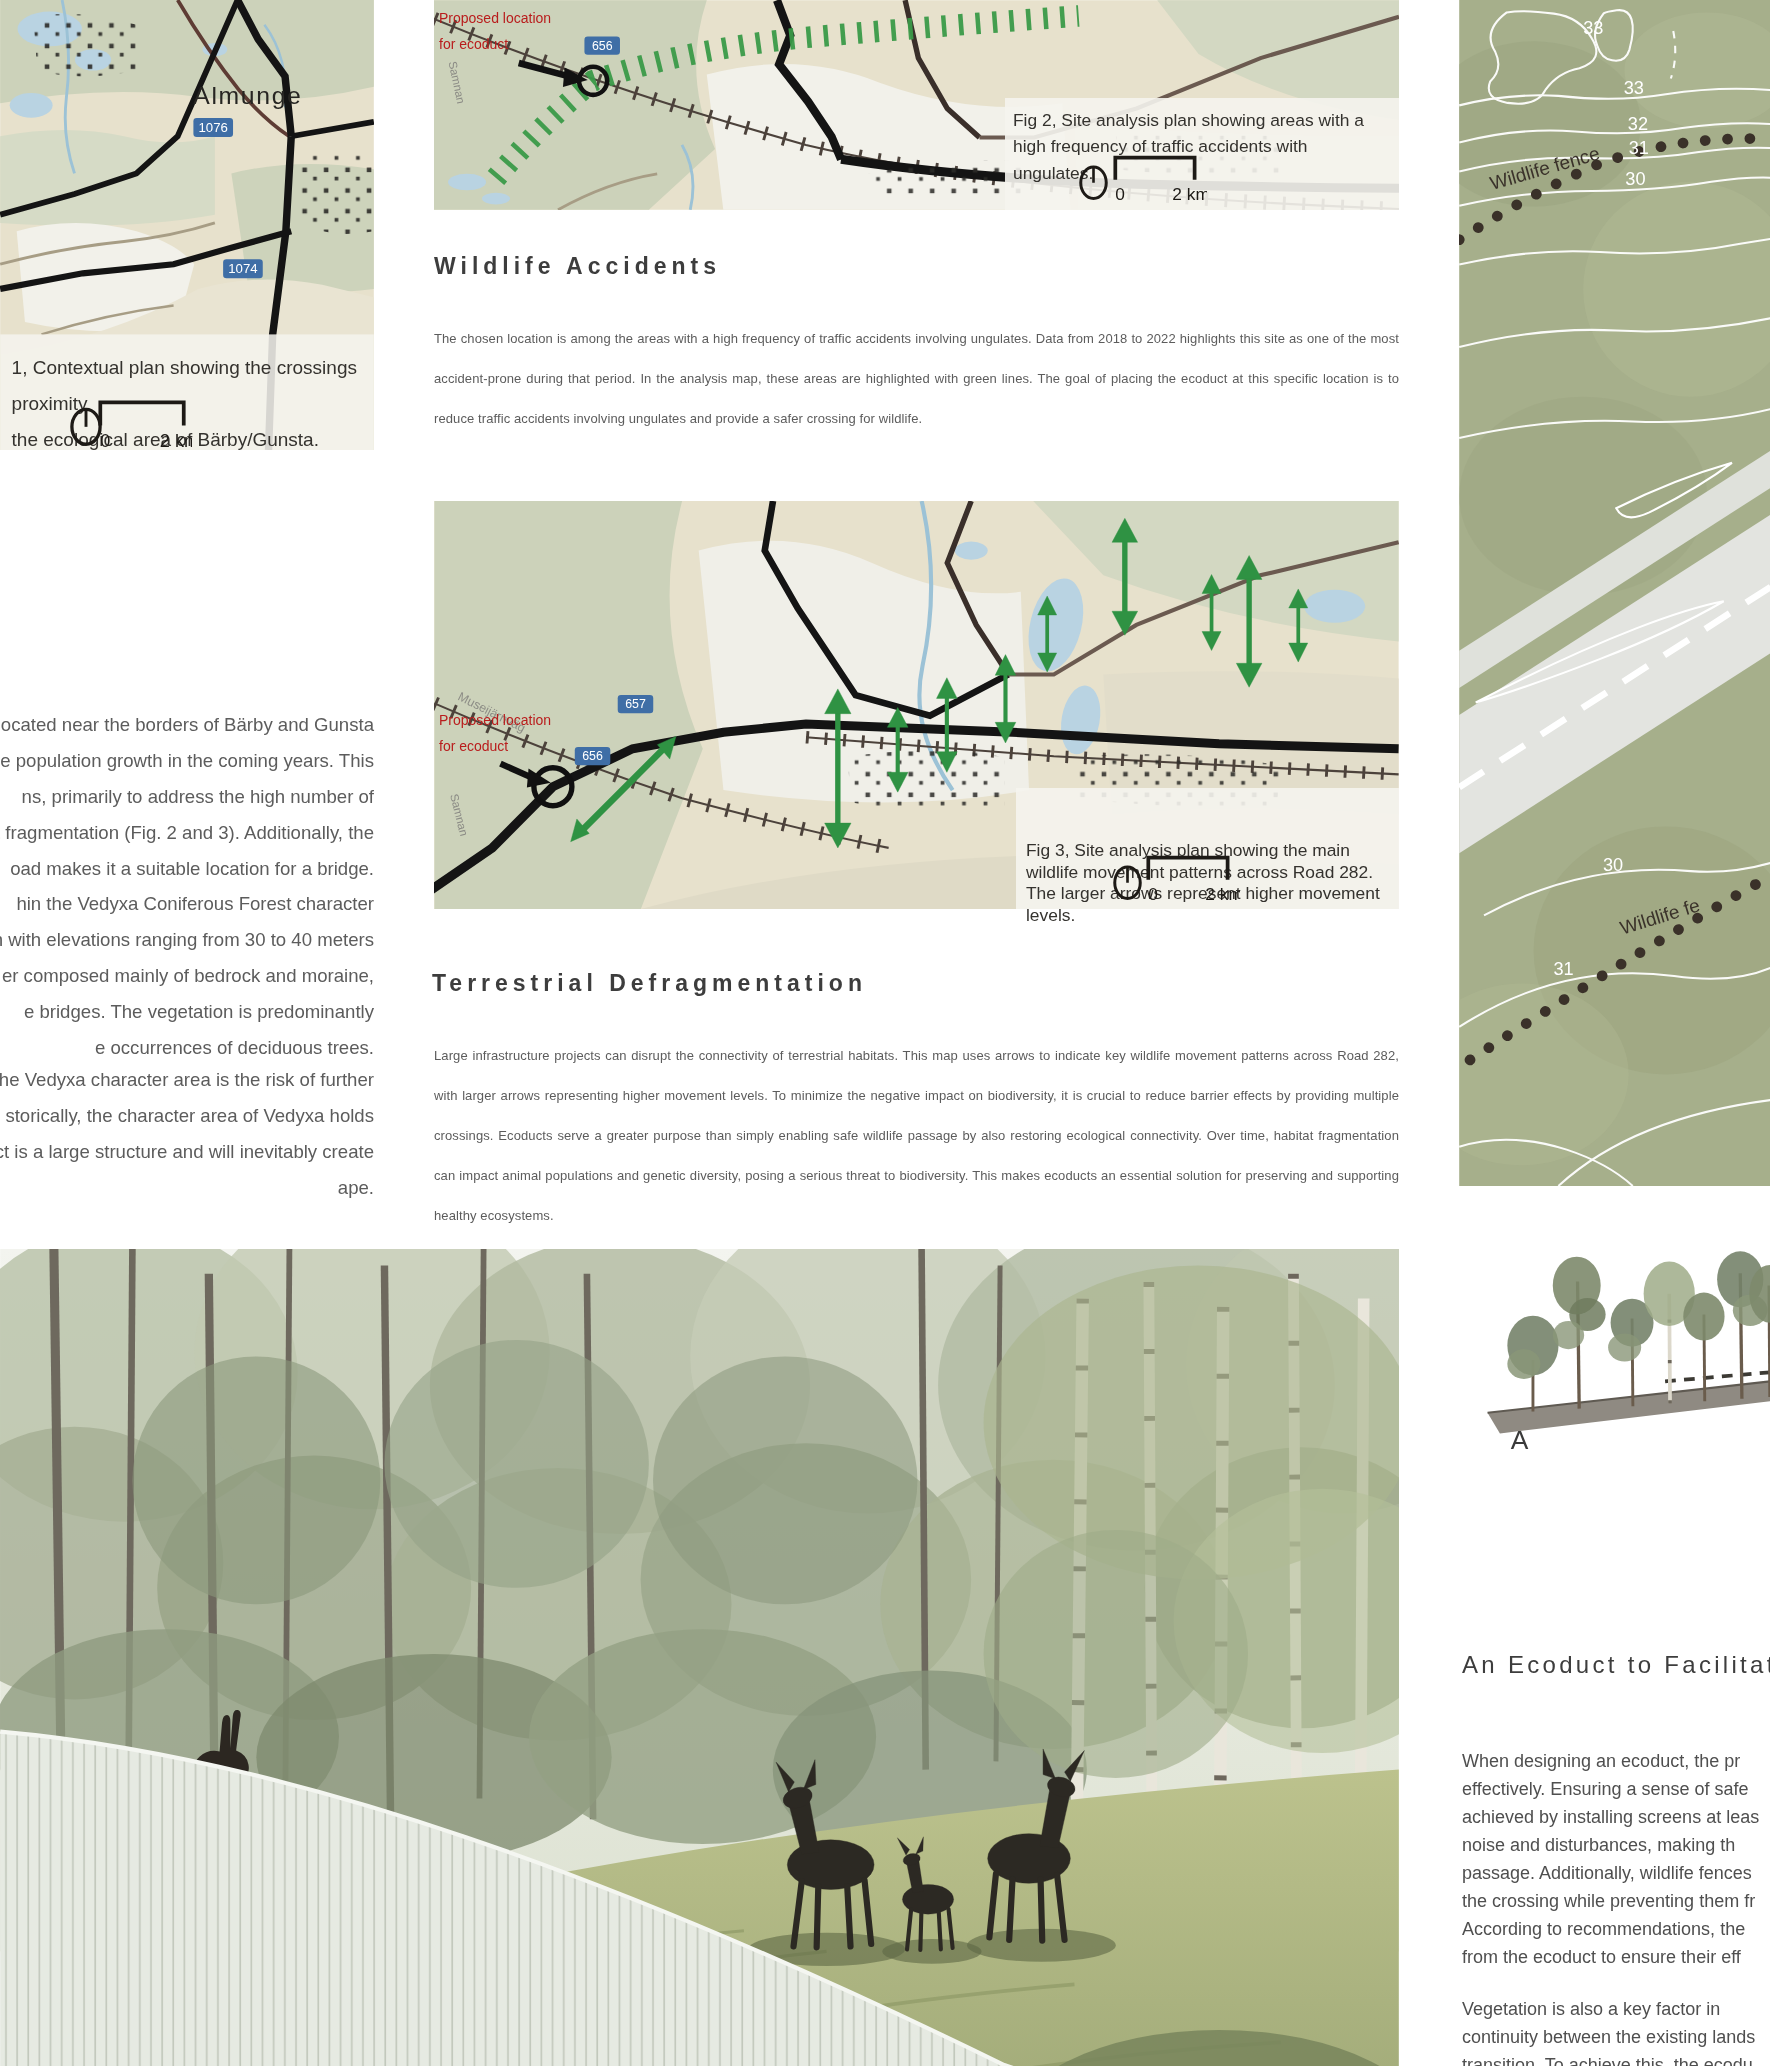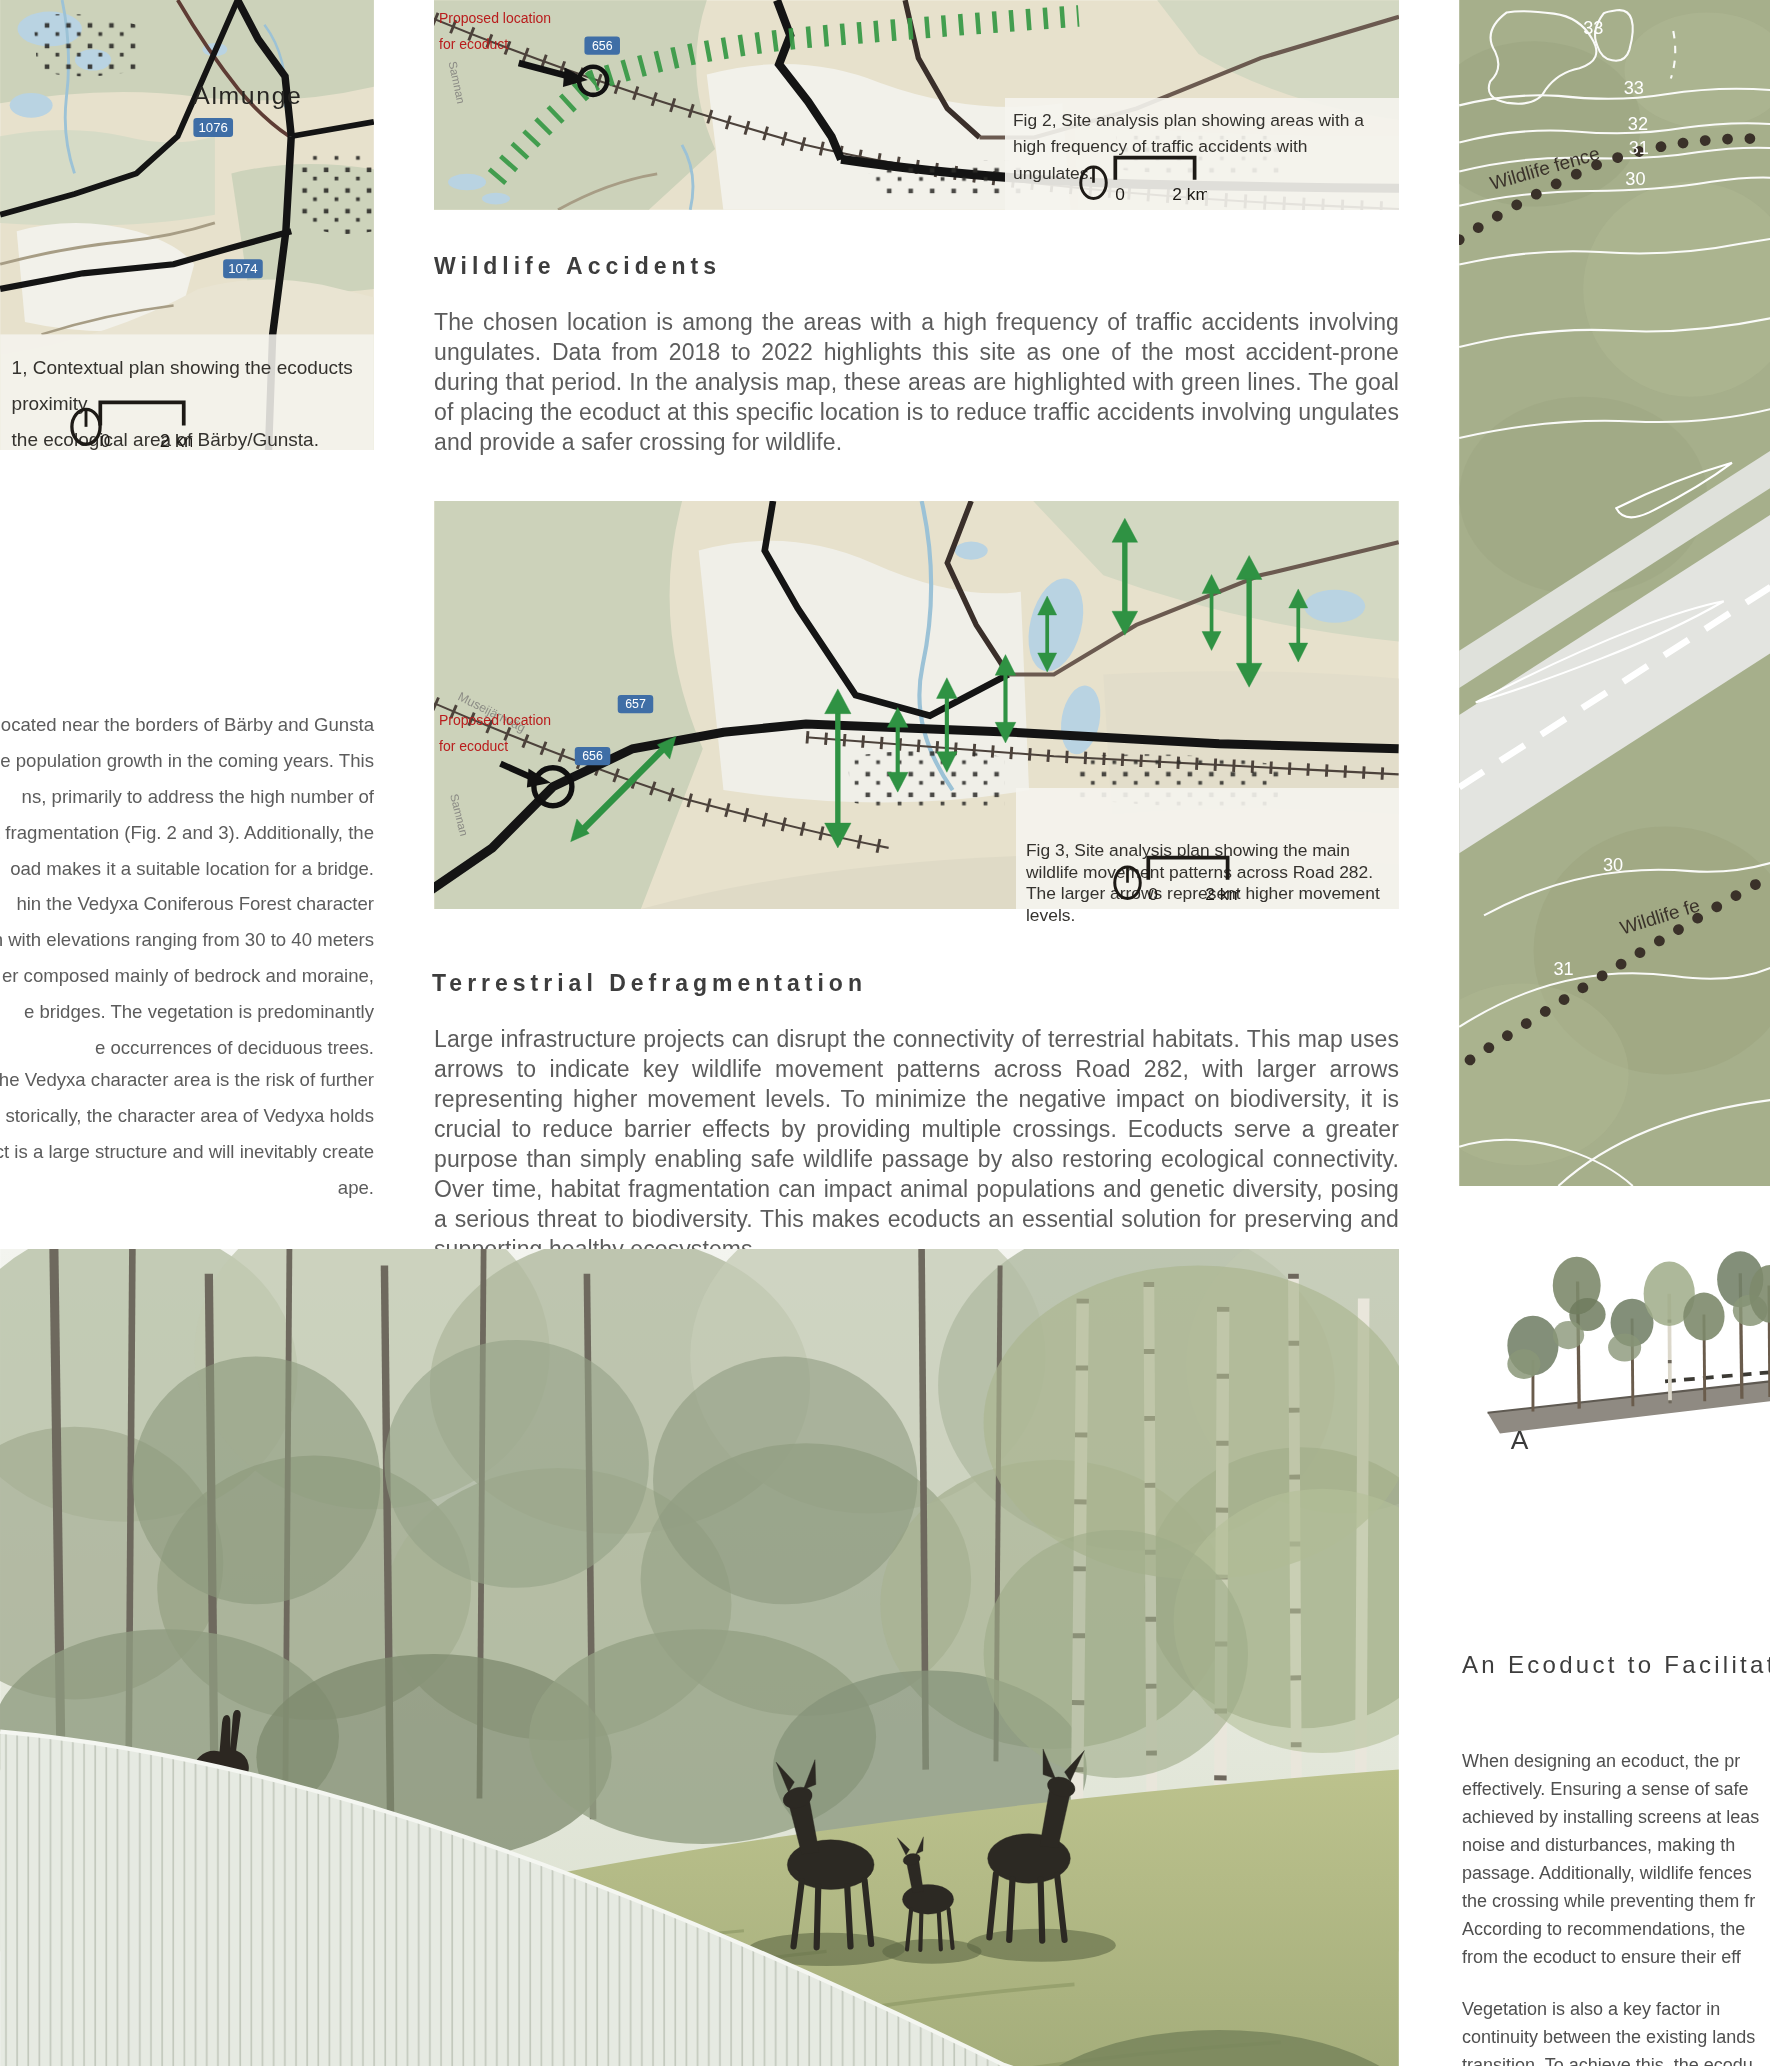--- a/index.html
+++ b/index.html
@@ -1,20 +1,20 @@
 <!DOCTYPE html>
 <html style="font-size:6.6px"><head>
 <meta charset="utf-8">
 <style>
   html,body{margin:0;padding:0;background:#fff;}
   #page{position:relative;width:1770px;height:2358px;background:#ffffff;overflow:hidden;
         font-family:"Liberation Sans", sans-serif;color:#4f4f4f;}
   .abs{position:absolute;}
   .h1{font-size:23px;font-weight:500;letter-spacing:5px;color:#3d3d3d;white-space:nowrap;}
-  .body-text{font-size:23px;font-weight:300;line-height:30px;color:#5c5c5c;text-align:justify;letter-spacing:0.1px;}
+  .body-text{font-size:13px;font-weight:300;line-height:40px;color:#5c5c5c;text-align:justify;letter-spacing:0.1px;margin-top:12px;}
   .leftcol{width:531px;text-align:right;}
   .leftcol div{font-size:18.6px;font-weight:300;line-height:36px;color:#5c5c5c;white-space:nowrap;}
   .rline{font-size:18px;font-weight:300;line-height:28px;color:#4f4f4f;white-space:nowrap;}
   .cap{font-size:17.4px;font-weight:300;line-height:20.7px;color:#34322e;}
   .maplabel{font-size:14px;font-weight:300;line-height:26px;color:#b91c1c;white-space:nowrap;}
   .overlay{background:rgba(245,244,238,.9);}
   svg{display:block;}
   svg text{font-family:"Liberation Sans", sans-serif;}
 </style>
 </head>
@@ -56,21 +56,21 @@
       <text x="516" y="320" font-size="32" fill="#fff" text-anchor="middle">1076</text>
     </g>
     <g>
       <rect x="540" y="628" width="96" height="46" rx="8" fill="#3f6ea6"></rect>
       <text x="588" y="662" font-size="32" fill="#fff" text-anchor="middle">1074</text>
     </g>
     <text x="600" y="252" font-size="60" font-weight="300" fill="#262522" text-anchor="middle" letter-spacing="4">Almunge</text>
     <rect x="0" y="810" width="905" height="280" fill="rgba(245,244,238,0.87)"></rect>
   </svg>
   <div class="abs cap" style="left:11.6px;top:350px;width:355px;line-height:36px;font-size:19px;">
-    <div>1, Contextual plan showing the ecoducts proximity</div>
+    <div>1, Contextual plan showing the crossings proximity</div>
     <div>the ecological area of Bärby/Gunsta.</div>
   </div>
   <svg class="abs" style="left:69px;top:406px" width="34" height="40" viewBox="0 0 82 96">
     <ellipse cx="41" cy="50" rx="34" ry="42" fill="none" stroke="#1d1a16" stroke-width="8"></ellipse>
     <line x1="41" y1="8" x2="41" y2="50" stroke="#1d1a16" stroke-width="7"></line>
   </svg>
   <svg class="abs" style="left:97px;top:398px" width="95" height="54" viewBox="0 0 230 130">
     <path d="M8,66 V10 H210 V66" fill="none" stroke="#1d1a16" stroke-width="9"></path>
     <text x="8" y="118" font-size="44" fill="#1d1a16" font-weight="300">0</text>
     <text x="152" y="118" font-size="44" fill="#1d1a16" font-weight="300">2 km</text>

